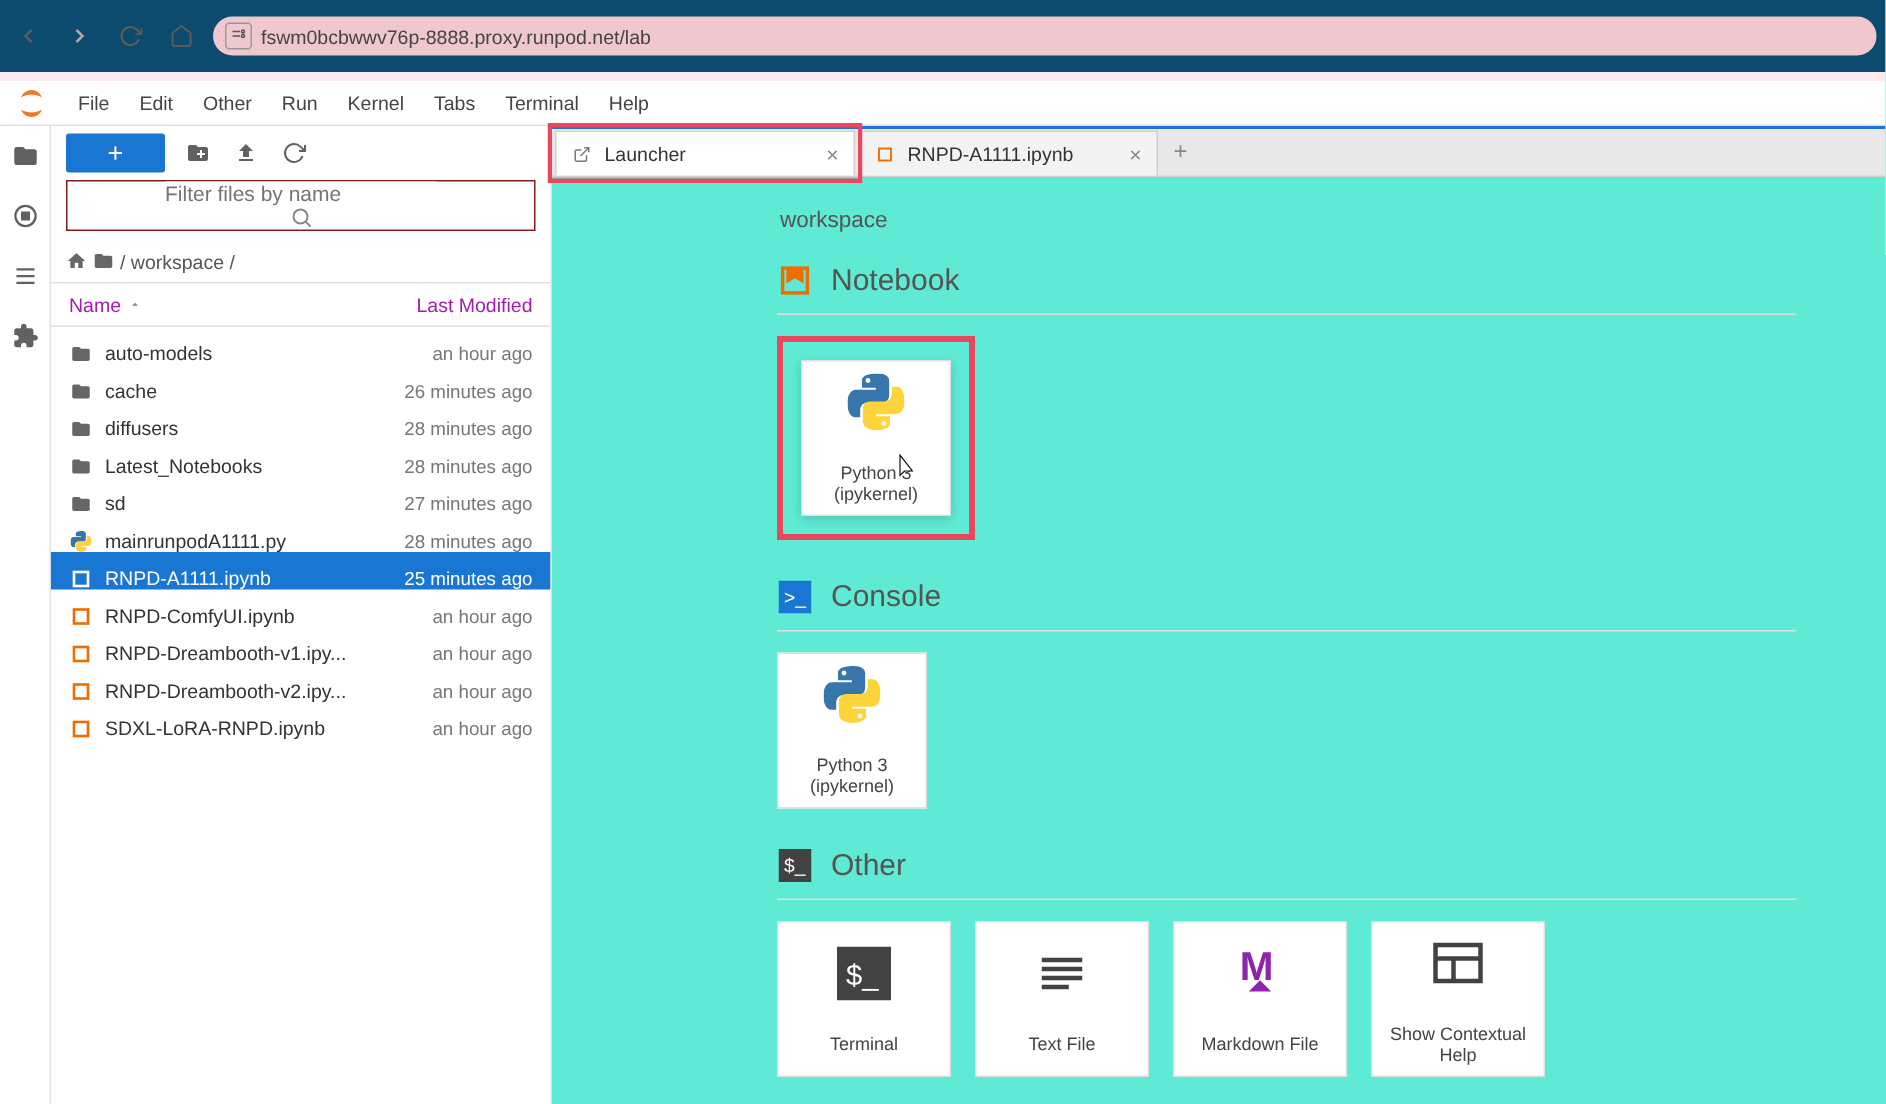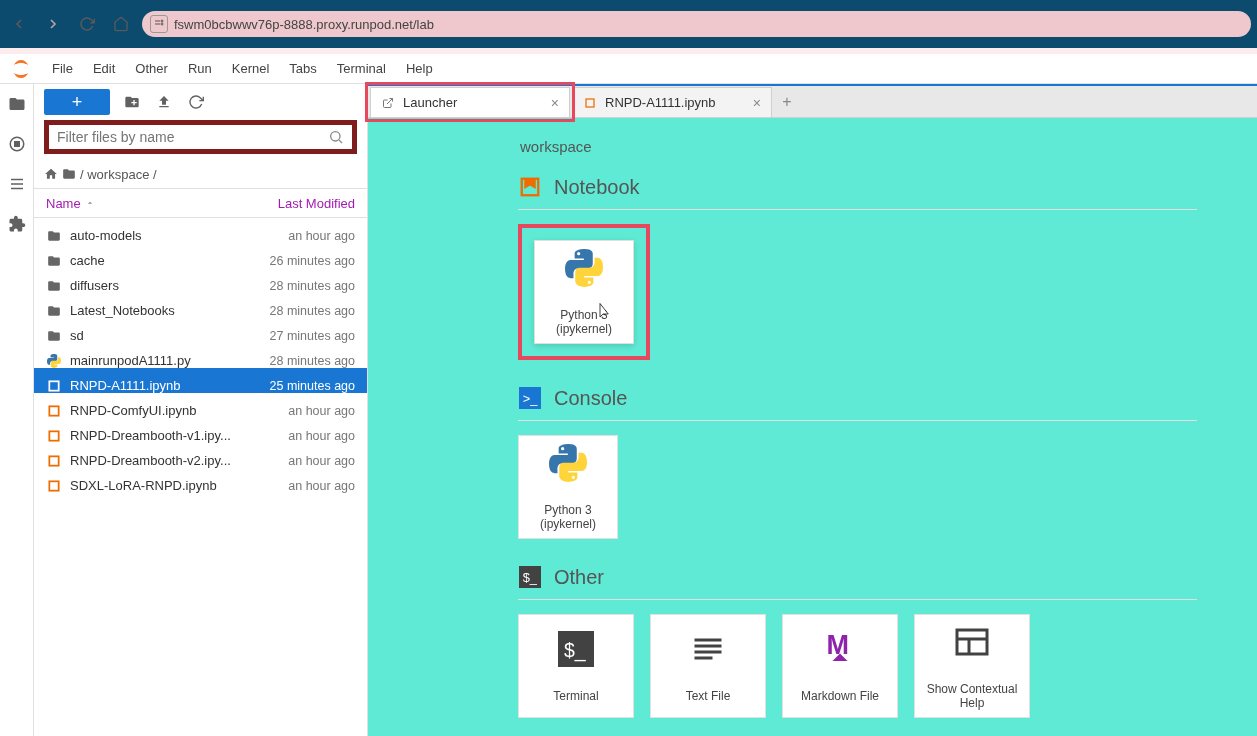--- a/index.html
+++ b/index.html
@@ -22,21 +22,21 @@
   .main { display:flex; height:calc(100vh - 70px); }
   .activity-bar { width:34px; background:#fff; border-right:1px solid #e0e0e0; padding-top:10px; display:flex; flex-direction:column; align-items:center; gap:20px;}
   .activity-bar .act-icon{ width:20px;height:20px; color:#616161; display:flex;align-items:center;justify-content:center;}
 
   
   .filebrowser { width:334px; border-right:1px solid #e0e0e0; display:flex; flex-direction:column;}
   .fb-toolbar{ height:36px; display:flex; align-items:center; padding:0 10px; gap:12px;}
   .new-btn{ width:66px;height:26px; background:#1976d2; color:#fff; display:flex;align-items:center;justify-content:center; font-size:18px; border-radius:2px;}
   .tb-icon{ width:20px;height:20px;color:#616161;display:flex;align-items:center;justify-content:center;}
   .filter-row{ padding:0 10px 6px 10px;}
-  .filter-box{ height:34px; border:5px solid #7f1d1d; display:flex; align-items:center; padding:0 8px;}
+  .filter-box{ height:34px; border:1px solid #7f1d1d; display:flex; align-items:center; padding:0 8px;flex-direction:column;}
   .filter-box input{ flex:1; border:none; outline:none; font-size:14px; color:#666;}
   .breadcrumb{ height:28px; display:flex; align-items:center; padding:0 10px; gap:4px; color:#555; font-size:13px;}
   .fb-header{ height:30px; border-top:1px solid #e0e0e0; border-bottom:1px solid #e0e0e0; display:flex; align-items:center; padding:0 12px; font-size:13px; color:#a21caf;}
   .fb-header .col-name{ flex:1; display:flex; align-items:center; gap:4px;}
   .fb-list{ flex:1; overflow:auto;}
   .fb-row{ height:25px; display:flex; align-items:flex-end; padding:0 12px; gap:8px; font-size:13px; color:#333;}
   .fb-row.selected{ background:#1976d2; color:#fff;}
   .fb-row .ficon{ width:16px; color:#666; display:flex;align-items:center;justify-content:center;}
   .fb-row.selected .ficon{ color:#fff;}
   .fb-row .ficon.nb{ color:#ef6c00;}

